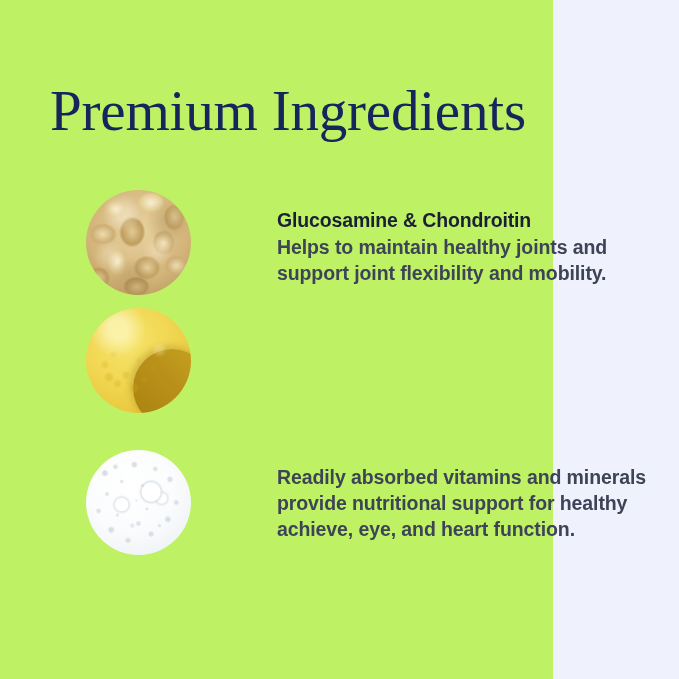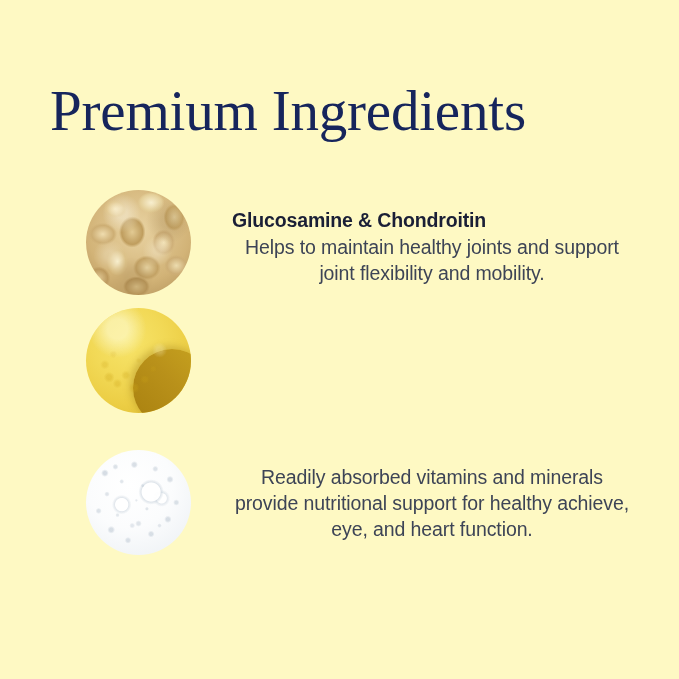--- a/index.html
+++ b/index.html
@@ -6,22 +6,22 @@
 
   html, body {
     width:679px; height:679px;
     background:#eff2fd;
     font-family:"Liberation Sans", sans-serif;
     overflow:hidden;
   }
 
   .page {
     position:relative;
-    width:679px; height:679px;
-    background:#fef9c3;
+    width:553px; height:679px;
+    background:#bef264;
   }
 
   
   .page-title {
     position:absolute;
     left:50px; top:78px;
     font-family:"Liberation Serif", serif;
     font-size:57px;
     font-weight:400;
     letter-spacing:-0.2px;
@@ -35,20 +35,21 @@
     left:0; top:186px;
     width:679px;
   }
 
   .ingredient-row {
     position:absolute;
     left:86px;
     width:560px;
     display:flex;
     align-items:flex-start;
+    gap:45px;
   }
   .row-0 { top:4px; }
   .row-1 { top:122px; }
   .row-2 { top:264px; }
 
   
   .swatch {
     flex:0 0 auto;
     width:105px; height:105px;
     border-radius:50%;
@@ -168,25 +169,24 @@
     font-size:19.5px;
     font-weight:700;
     color:#1a1f36;
     line-height:1.28;
     letter-spacing:-0.15px;
     margin-bottom:1px;
   }
 
   .ingredient-desc {
     font-size:19.5px;
-    font-weight:400;
+    font-weight:700;
     color:#3d4456;
     line-height:1.34;
     letter-spacing:-0.1px;
-    text-align:center;
   }
 
   .row-2 .ingredient-text { padding-top:14px; }
 </style>
 </head>
 <body>
 
 <div class="page">
 
   <div class="page-title">Premium Ingredients</div>

